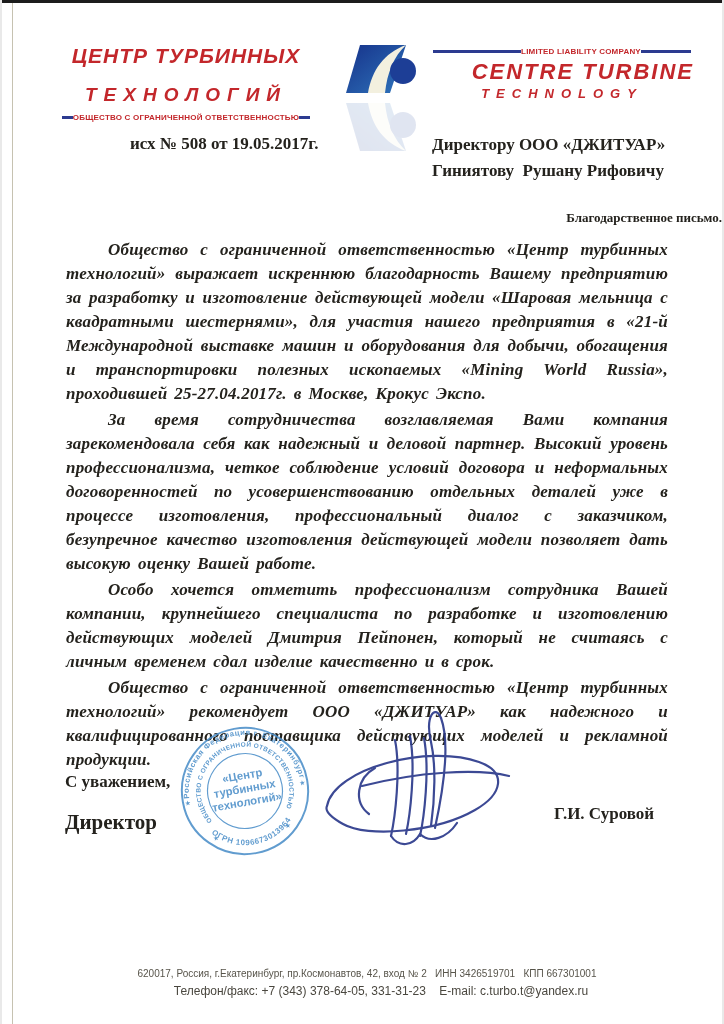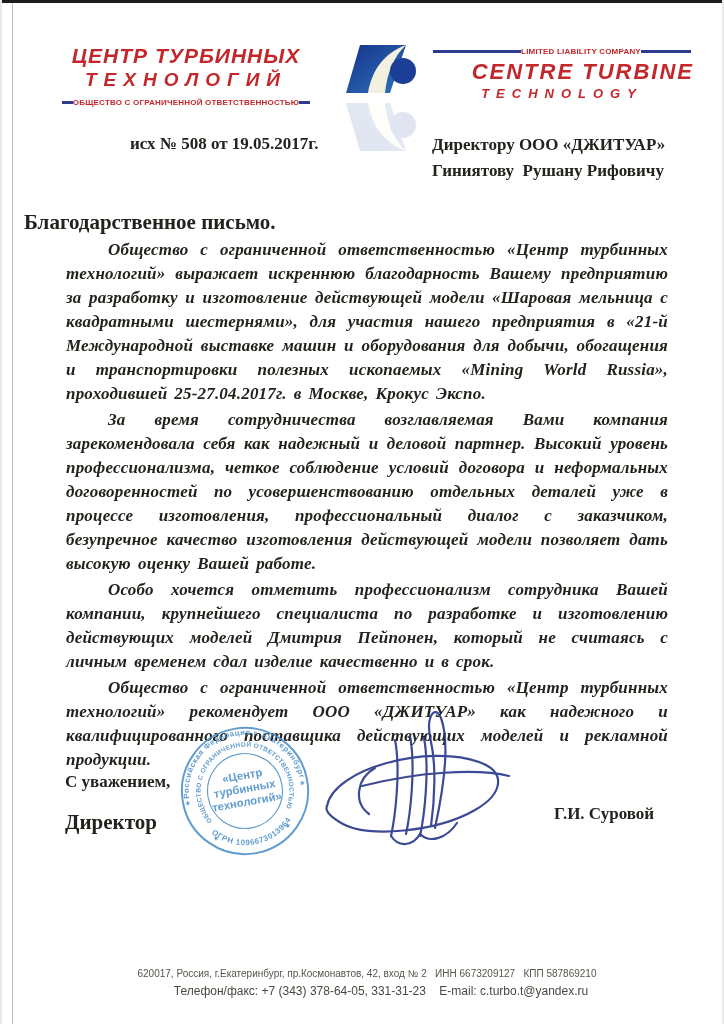--- a/index.html
+++ b/index.html
@@ -6,41 +6,41 @@
   .page { position:relative; width:720px; height:1024px; margin:0 auto;
           background:#ffffff; overflow:hidden;
           font-family:"Liberation Serif", serif; color:#24221d; }
   .scan-top   { position:absolute; left:0; top:0; width:724px; height:3px; background:#1c1c1c; }
   .scan-left  { position:absolute; left:0; top:3px; width:10px; height:1021px; background:#ffffff; border-right:1px solid #c6c2b1; }
 
   
   .hdr-left  { position:absolute; left:60px; top:44px; width:248px; text-align:center;
                color:#c3272b; font-family:"Liberation Sans", sans-serif; font-weight:bold; }
   .hdr-ru1   { font-size:21px; font-style:italic; letter-spacing:1px; white-space:nowrap; }
-  .hdr-ru2   { font-size:19px; font-style:italic; letter-spacing:7px; margin-top:1px; white-space:nowrap; }
+  .hdr-ru2   { font-size:19px; font-style:italic; letter-spacing:7px; margin-top:16px; white-space:nowrap; }
   .sub-row   { display:flex; align-items:center; justify-content:center; gap:0; margin-top:7px; }
   .sub-txt   { font-size:8px; font-weight:bold; color:#c3272b; white-space:nowrap; letter-spacing:0.2px; }
   .blue-line { height:3px; background:#2c3b90; }
   .w20 { width:20px; } .w50 { width:50px; } .w88 { width:88px; }
 
   .hdr-right { position:absolute; left:428px; top:40px; width:264px; text-align:center;
                color:#c3272b; font-family:"Liberation Sans", sans-serif; font-weight:bold; }
   .hdr-en1   { font-size:22px; font-style:italic; letter-spacing:2px; margin-top:3px; white-space:nowrap;text-align:right; }
   .hdr-en2   { font-size:13px; font-style:italic; letter-spacing:7px; margin-top:1px; white-space:nowrap; }
 
   .logo      { position:absolute; left:320px; top:40px; width:132px; height:130px; }
 
   
   .ref-out   { position:absolute; left:128px; top:134px; font-weight:bold; font-size:17px; }
   .addressee { position:absolute; left:430px; top:132px; font-weight:bold; font-size:17px; line-height:26px; }
   .pre       { white-space:pre; }
 
   
-  .letter-title { position:absolute; left:10px; right:0; top:210px; text-align:left;
-                  font-weight:bold; font-size:21px;margin-left:12px; }
+  .letter-title { position:absolute; left:10px; right:0; top:210px; text-align:right;
+                  font-weight:bold; font-size:13px; }
   .letter-body  { position:absolute; left:62px; top:236px; width:606px;
                   font-weight:bold; font-size:17px; line-height:24px;
                   text-align:justify; letter-spacing:0.2px; word-spacing:2.5px; }
   .letter-body p { margin:2px; text-indent:42px;font-style:italic; }
 
   .closing  { position:absolute; left:63px; top:772px; font-weight:bold; font-size:17px; }
   .position { position:absolute; left:63px; top:810px; font-weight:bold; font-size:21px; }
   .sig-name { position:absolute; left:552px; top:804px; font-weight:bold; font-size:17px; }
 
   .stamp     { position:absolute; left:174px; top:722px; width:138px; height:138px;
@@ -153,16 +153,16 @@
       <path d="M 103,30 C 109,62 103,110 99,128"></path>
       <path d="M 117,32 C 123,64 117,112 113,130"></path>
       <path d="M 84,130 C 92,142 106,140 113,128"></path>
       <path d="M 128,122 C 138,76 142,34 134,12 C 128,-2 118,10 124,36 C 129,58 128,92 124,120"></path>
       <path d="M 55,80 C 110,66 170,62 202,70"></path>
       <path d="M 113,128 C 123,138 140,132 150,117"></path>
     </g>
   </svg>
 
   <div class="footer">
-    <div class="f-small">620017, Россия, г.Екатеринбург, пр.Космонавтов, 42, вход № 2   ИНН 6673209127   КПП 587869210</div>
+    <div class="f-small">620017, Россия, г.Екатеринбург, пр.Космонавтов, 42, вход № 2   ИНН 3426519701   КПП 667301001</div>
     <div class="f-big">Телефон/факс: +7 (343) 378-64-05, 331-31-23    E-mail: c.turbo.t@yandex.ru</div>
   </div>
 </div>
 
 </body></html>

